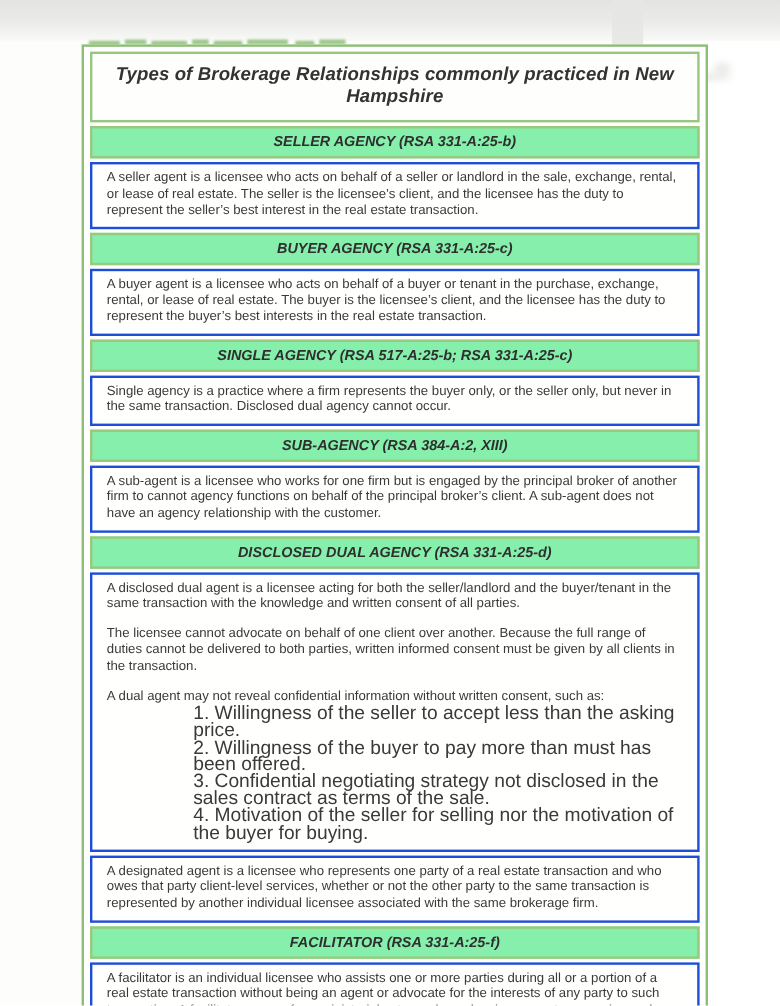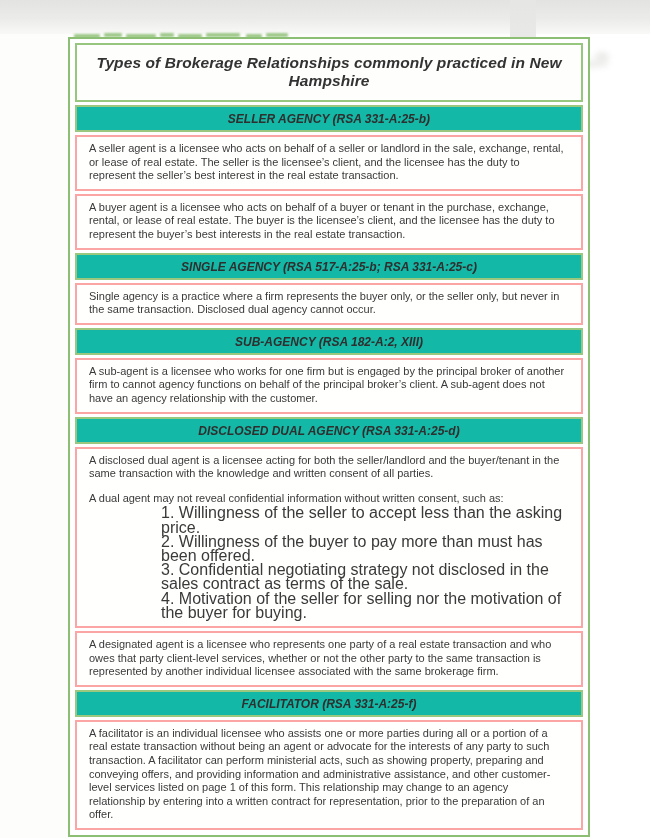--- a/index.html
+++ b/index.html
@@ -53,30 +53,30 @@
     font-size: 15.5px;
     color: #333333;
     letter-spacing: 0.1px;
   }
   section { display: block; }
   .sec-head {
     border: 2px solid #9ac87f;
     margin-top: 3px;
     text-align: center;
     padding: 2px 4px 3px 4px;
-    background: #14b8a6;
+    background: #86efac;
   }
   .sec-head .head-text {
     font-style: italic;
     font-weight: bold;
     font-size: 12px;
     color: #2f2f2f;
   }
   .sec-body {
-    border: 2px solid #fca5a5;
+    border: 2px solid #1d4ed8;
     margin-top: 3px;
     padding: 5px 14px 6px 12px;
     background: #fffffe;
   }
   .sec-body p {
     font-size: 11px;
     line-height: 13.6px;
     color: #3a3a3a;
     margin: 0 0 0 0;
   }
@@ -126,49 +126,53 @@
   <section>
     <div class="sec-head">
       <span class="head-text">SELLER AGENCY (RSA 331-A:25-b)</span>
     </div>
     <div class="sec-body">
             <p>A seller agent is a licensee who acts on behalf of a seller or landlord in the sale, exchange, rental, or lease of real estate. The seller is the licensee’s client, and the licensee has the duty to represent the seller’s best interest in the real estate transaction.</p>
           </div>
   </section>
 
   <section>
+    <div class="sec-head">
+      <span class="head-text">BUYER AGENCY (RSA 331-A:25-c)</span>
+    </div>
     <div class="sec-body">
             <p>A buyer agent is a licensee who acts on behalf of a buyer or tenant in the purchase, exchange, rental, or lease of real estate. The buyer is the licensee’s client, and the licensee has the duty to represent the buyer’s best interests in the real estate transaction.</p>
           </div>
   </section>
 
   <section>
     <div class="sec-head">
       <span class="head-text">SINGLE AGENCY (RSA 517-A:25-b; RSA 331-A:25-c)</span>
     </div>
     <div class="sec-body">
             <p>Single agency is a practice where a firm represents the buyer only, or the seller only, but never in the same transaction. Disclosed dual agency cannot occur.</p>
           </div>
   </section>
 
   <section>
     <div class="sec-head">
-      <span class="head-text">SUB-AGENCY (RSA 182-A:2, XIII)</span>
+      <span class="head-text">SUB-AGENCY (RSA 384-A:2, XIII)</span>
     </div>
     <div class="sec-body">
             <p>A sub-agent is a licensee who works for one firm but is engaged by the principal broker of another firm to cannot agency functions on behalf of the principal broker’s client. A sub-agent does not have an agency relationship with the customer.</p>
           </div>
   </section>
 
   <section>
     <div class="sec-head">
       <span class="head-text">DISCLOSED DUAL AGENCY (RSA 331-A:25-d)</span>
     </div>
     <div class="sec-body">
             <p>A disclosed dual agent is a licensee acting for both the seller/landlord and the buyer/tenant in the same transaction with the knowledge and written consent of all parties.</p>
+            <p>The licensee cannot advocate on behalf of one client over another. Because the full range of duties cannot be delivered to both parties, written informed consent must be given by all clients in the transaction.</p>
             <p>A dual agent may not reveal confidential information without written consent, such as:</p>
             <ol>
               <li>Willingness of the seller to accept less than the asking price.</li>
               <li>Willingness of the buyer to pay more than must has been offered.</li>
               <li>Confidential negotiating strategy not disclosed in the sales contract as terms of the sale.</li>
               <li>Motivation of the seller for selling nor the motivation of the buyer for buying.</li>
             </ol>
           </div>
   </section>
 

